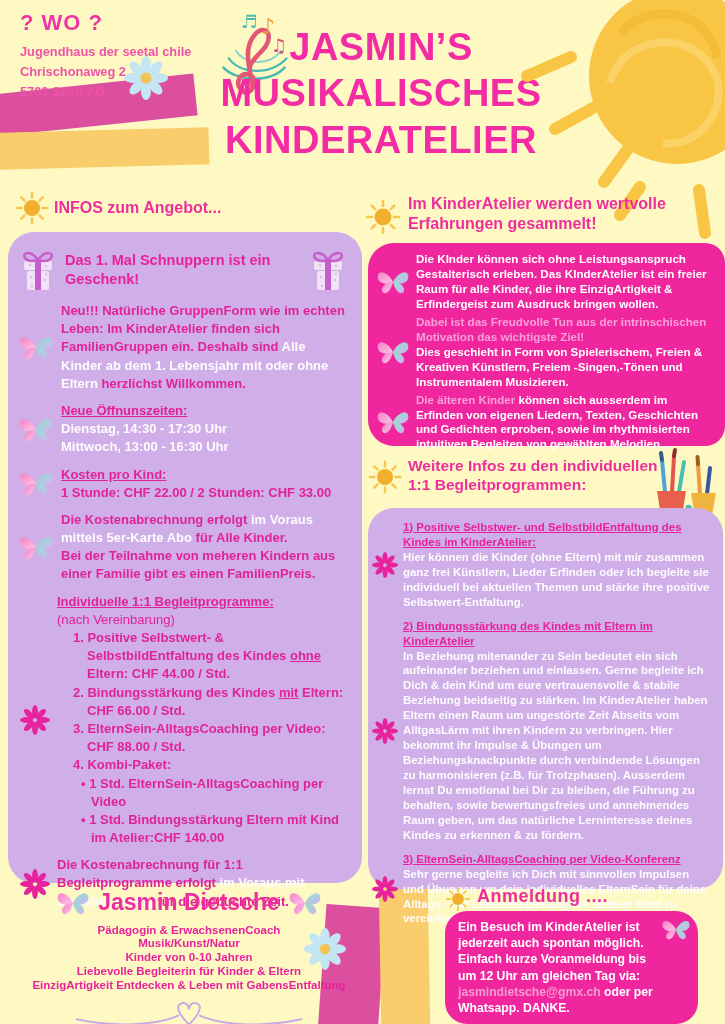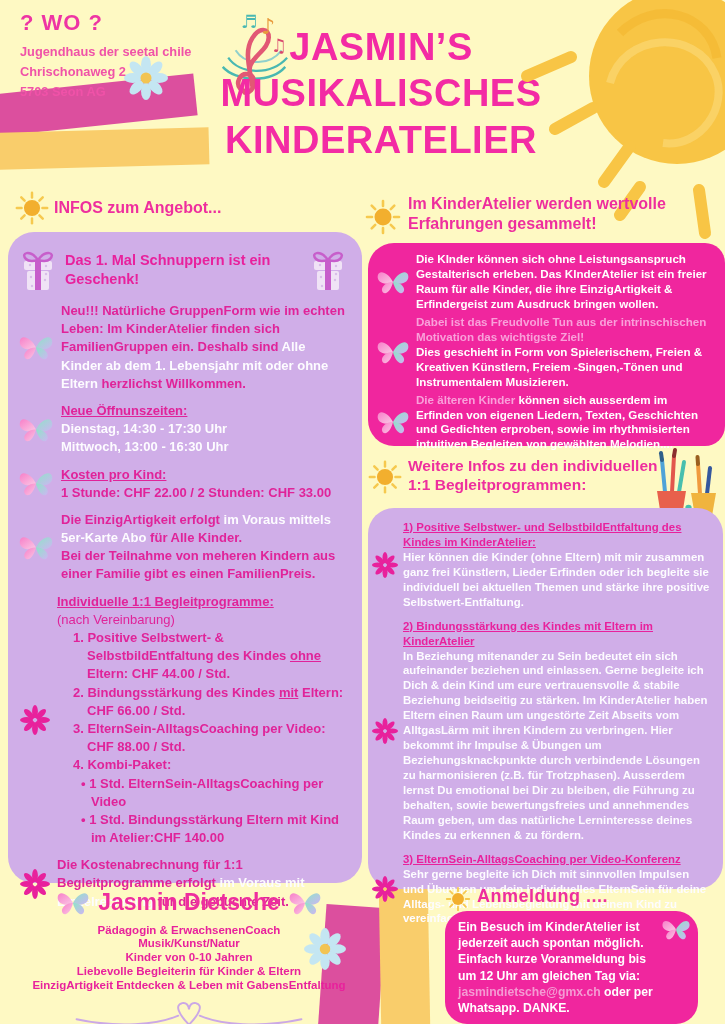--- a/index.html
+++ b/index.html
@@ -227,21 +227,21 @@
         <div class="u">Kosten pro Kind:</div>
         <div>1 Stunde: CHF 22.00 / 2 Stunden: CHF 33.00</div>
       </div>
     </div>
 
     <div class="row">
       <svg class="icn" width="36" height="27">
           <use href="#butterfly"></use>
         </svg>
       <div class="txt">
-        <div><span>Die EinzigArtigkeit erfolgt </span><span class="w">im Voraus mittels 5er-Karte Abo </span><span>für Alle Kinder.</span></div>
+        <div><span>Die Kostenabrechnung erfolgt </span><span class="w">im Voraus mittels 5er-Karte Abo </span><span>für Alle Kinder.</span></div>
         <div>Bei der Teilnahme von meheren Kindern aus einer Familie gibt es einen FamilienPreis.</div>
       </div>
     </div>
 
     <div class="row">
       <svg class="icn" style="margin-left:2px" width="30" height="30">
           <use href="#flower8"></use>
         </svg>
       <div class="txt">
         <div class="u">Individuelle 1:1 Begleitprogramme:</div>

